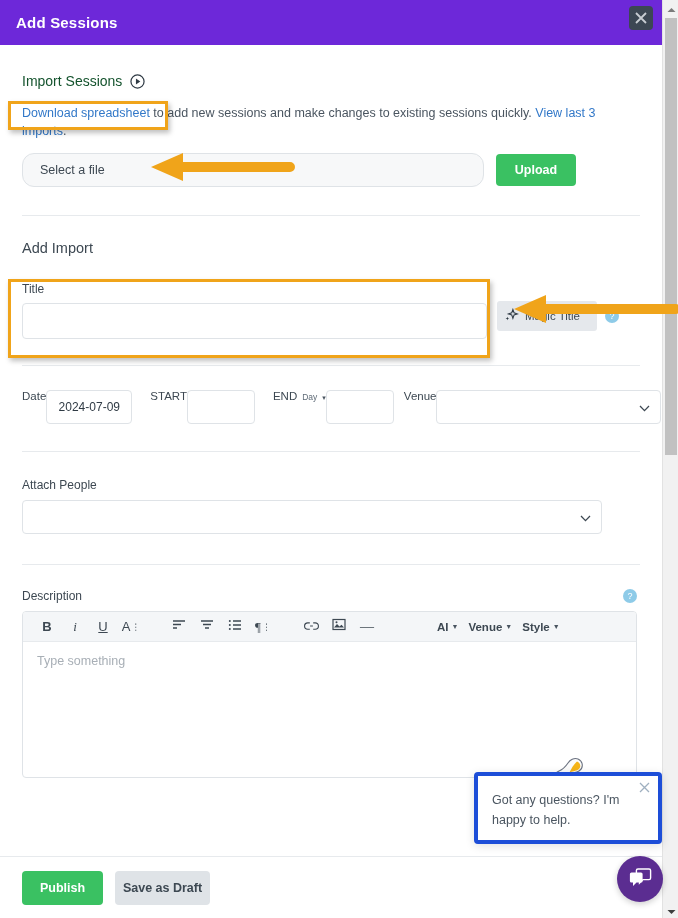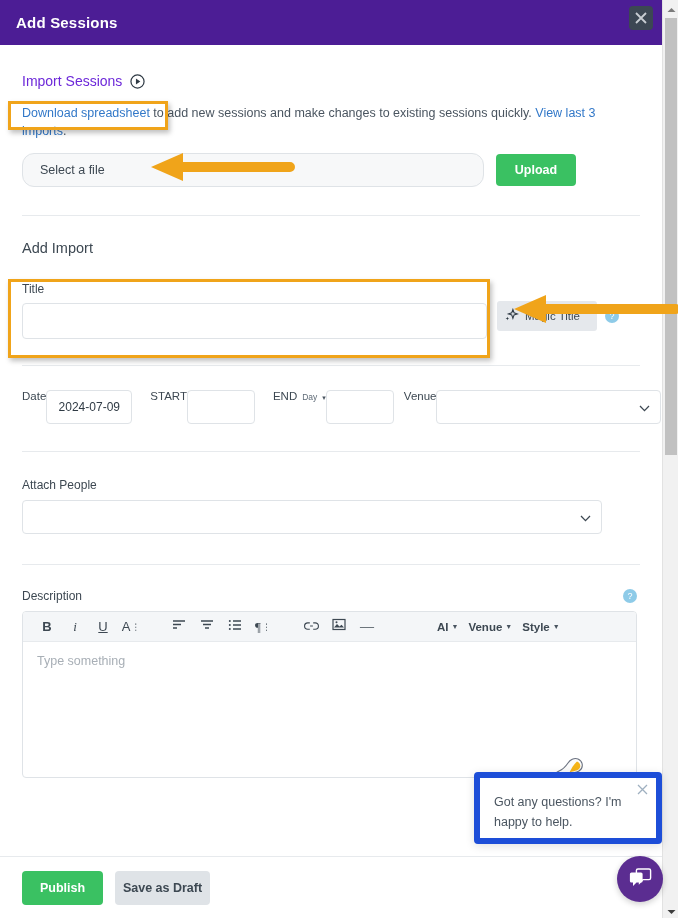--- a/index.html
+++ b/index.html
@@ -12,21 +12,21 @@
   #app {
     position: relative;
     width: 678px; height: 918px;
     background: #ffffff;
   }
 
   
   .modal-header {
     position: absolute; left: 0; top: 0;
     width: 662px; height: 45px;
-    background: #4c1d95;
+    background: #6d28d9;
     display: flex; align-items: center;
   }
   .modal-title {
     color: #ffffff;
     font-size: 15px; font-weight: bold;
     margin-left: 16px;
     letter-spacing: .2px;
   }
   .close-btn {
     position: absolute; right: 9px; top: 6px;
@@ -40,21 +40,21 @@
 
   
   .body-area {
     position: absolute; left: 0; top: 45px;
     width: 662px; height: 811px;
     background: #ffffff;
   }
   .section { padding: 0 22px; }
 
   .section-heading {
-    font-size: 14px; color: #6d28d9;
+    font-size: 14px; color: #14532d;
     display: flex; align-items: center; gap: 8px;
   }
   .play-icon { display: inline-block; line-height: 0; }
 
   .import-desc {
     font-size: 12.5px; color: #4a5560;
     line-height: 18px;
     margin-top: 15px;
     max-width: 600px;
   }
@@ -262,21 +262,21 @@
     width: 12px; height: 437px;
     background: #c1c1c1; border-radius: 0;
     cursor: pointer;
   }
 
   
   .chat-bubble {
     position: absolute; left: 474px; top: 772px;
     width: 188px; height: 72px;
     background: #fff;
-    border: 6px solid #1d4ed8;
+    border: 4px solid #1d4ed8;
     border-radius: 4px;
     box-shadow: 0 2px 10px rgba(0,0,0,.12);
     padding: 14px 30px 0 14px;
     font-size: 12.5px; color: #4a5560; line-height: 20px;
   }
   .chat-close {
     position: absolute; right: 8px; top: 6px;
     cursor: pointer; color: #9fb0c0; font-size: 13px;
     line-height: 1;
   }

